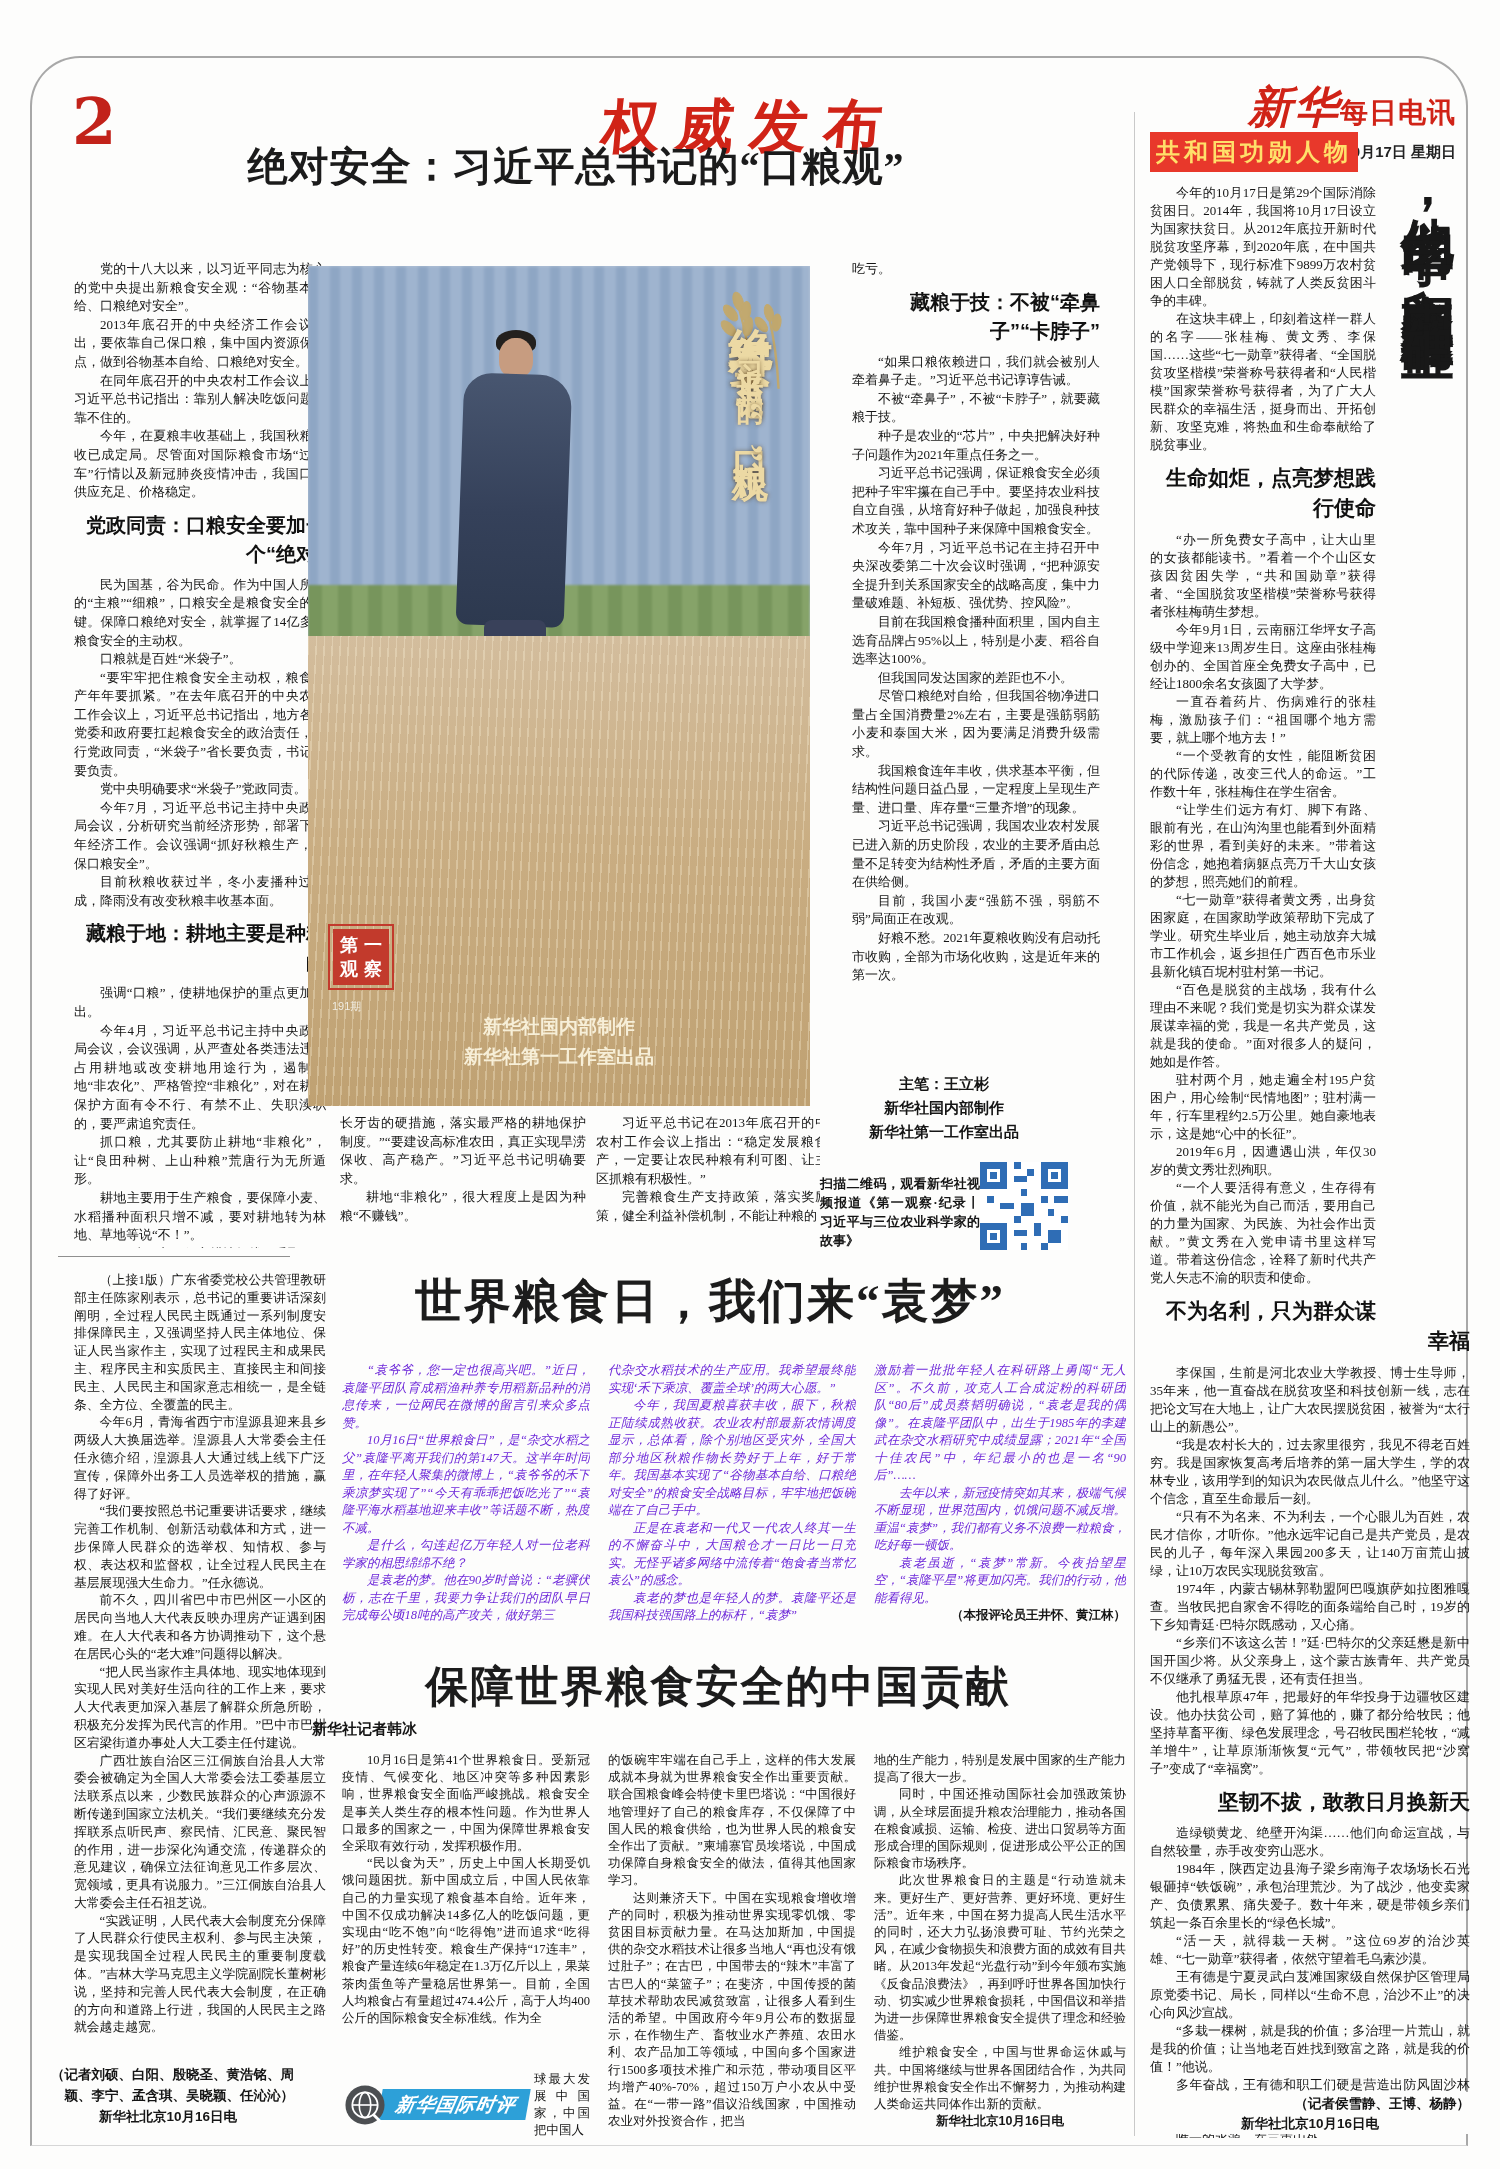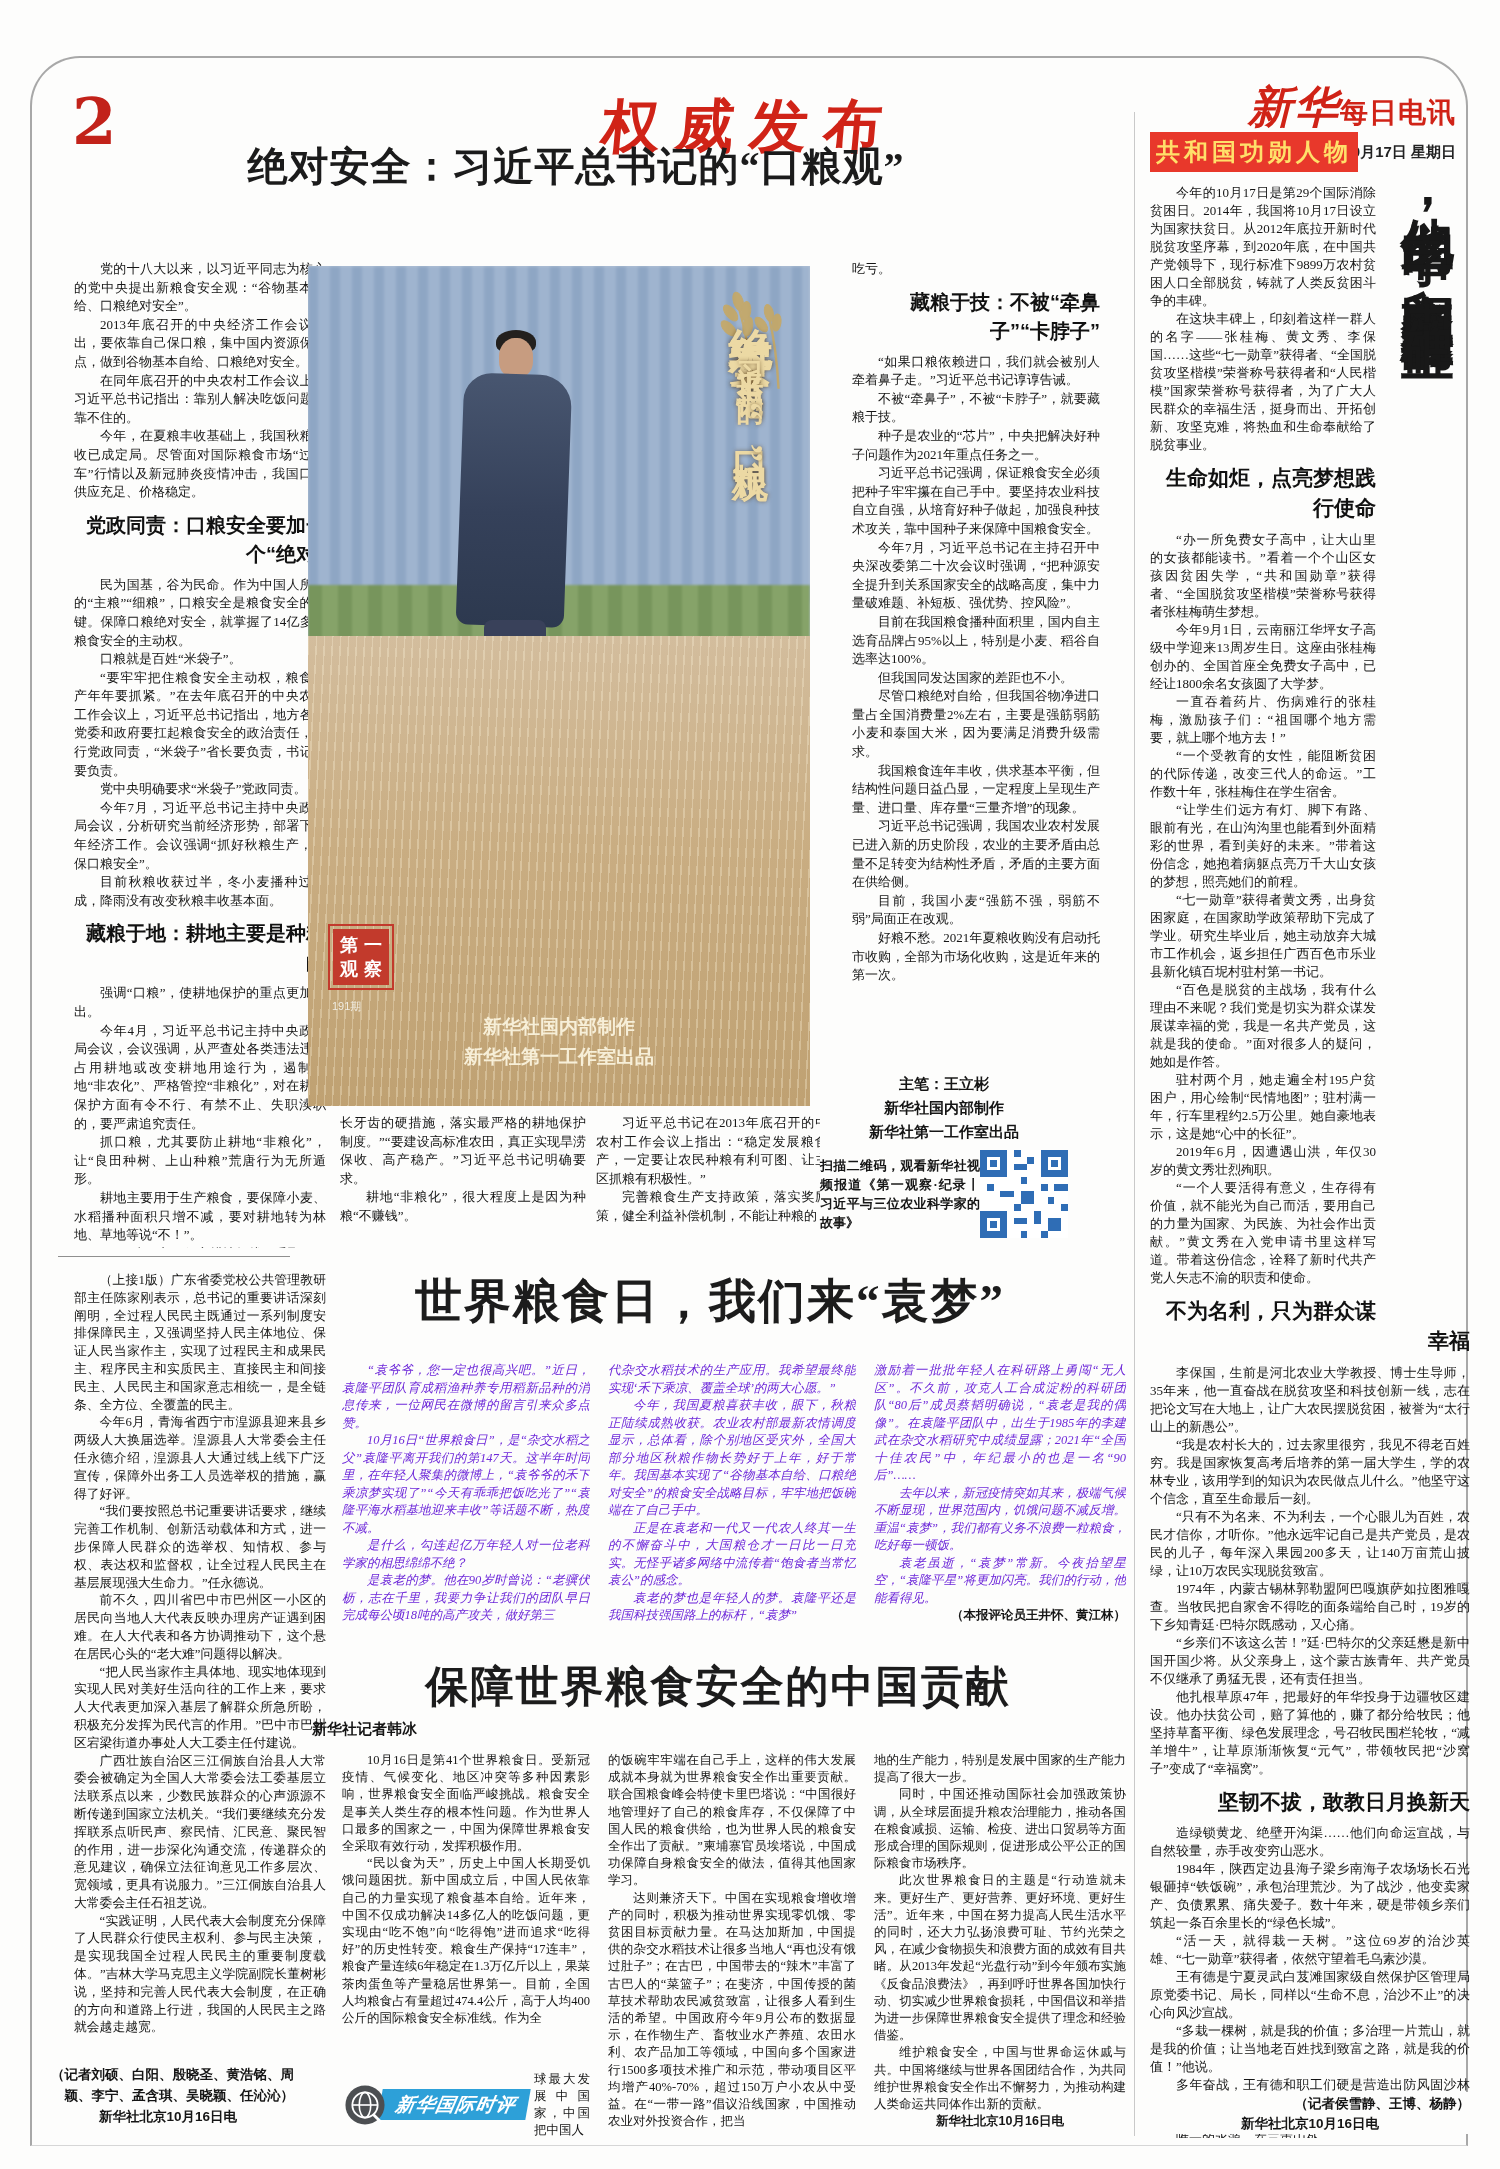--- a/index.html
+++ b/index.html
@@ -33,21 +33,21 @@
   .contrib-col{font-size:12.5px;line-height:17.2px;}
   
   .main-headline{position:absolute;left:40px;top:142px;width:1072px;margin:0;text-align:center;
        font-size:40px;line-height:1.25;font-weight:900;letter-spacing:1px;color:#1b1b1b;}
   .c1{left:42px;top:260px;width:252px;height:988px;}
   .cA{left:308px;top:1114px;width:246px;height:136px;}
   .cB{left:564px;top:1114px;width:246px;height:136px;}
   .c4{left:820px;top:260px;width:248px;height:988px;}
   .col4-bottom{position:absolute;left:820px;top:1066px;width:248px;background:#fdfdfc;padding-top:6px;}
   .col4-bottom .t-sig{font-size:15px;line-height:24px;font-family:"Liberation Serif",serif;}
-  .qr-row{display:flex;gap:0;margin-top:6px;align-items:center;}
+  .qr-row{display:flex;gap:0;margin-top:18px;align-items:flex-end;}
   .qr-note{flex:1;font-size:13px;line-height:19px;font-weight:700;text-align:justify;}
   .qr-svg{width:88px;height:88px;flex:0 0 auto;}
   .vline{position:absolute;left:1134px;top:112px;width:1px;height:2024px;background:#c9c9c9;}
   
   .photo{position:absolute;left:308px;top:266px;width:502px;height:840px;overflow:hidden;background:#b9c6d8;}
   .ph-stripes{position:absolute;left:0;top:0;width:100%;height:40%;
       background:repeating-linear-gradient(90deg,#8ea6c4 0 10px,#9fb4cf 10px 22px);filter:blur(1.5px);}
   .ph-green{position:absolute;left:0;top:38%;width:100%;height:9%;
       background:repeating-linear-gradient(90deg,#77955c 0 14px,#86a369 14px 30px);filter:blur(1px);}
   .ph-wheat{position:absolute;left:0;top:44%;width:100%;height:56%;z-index:3;

